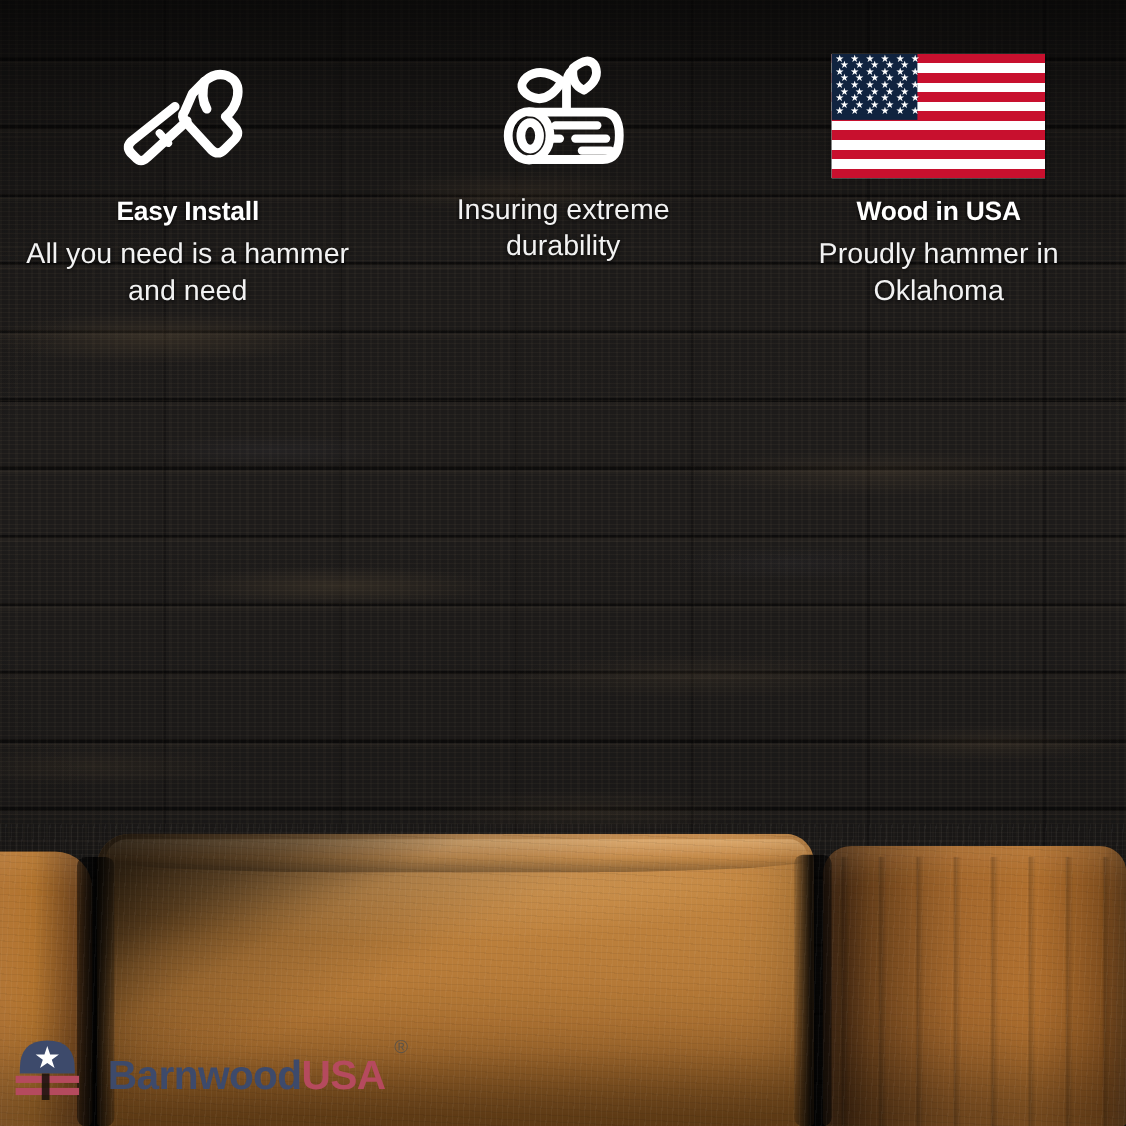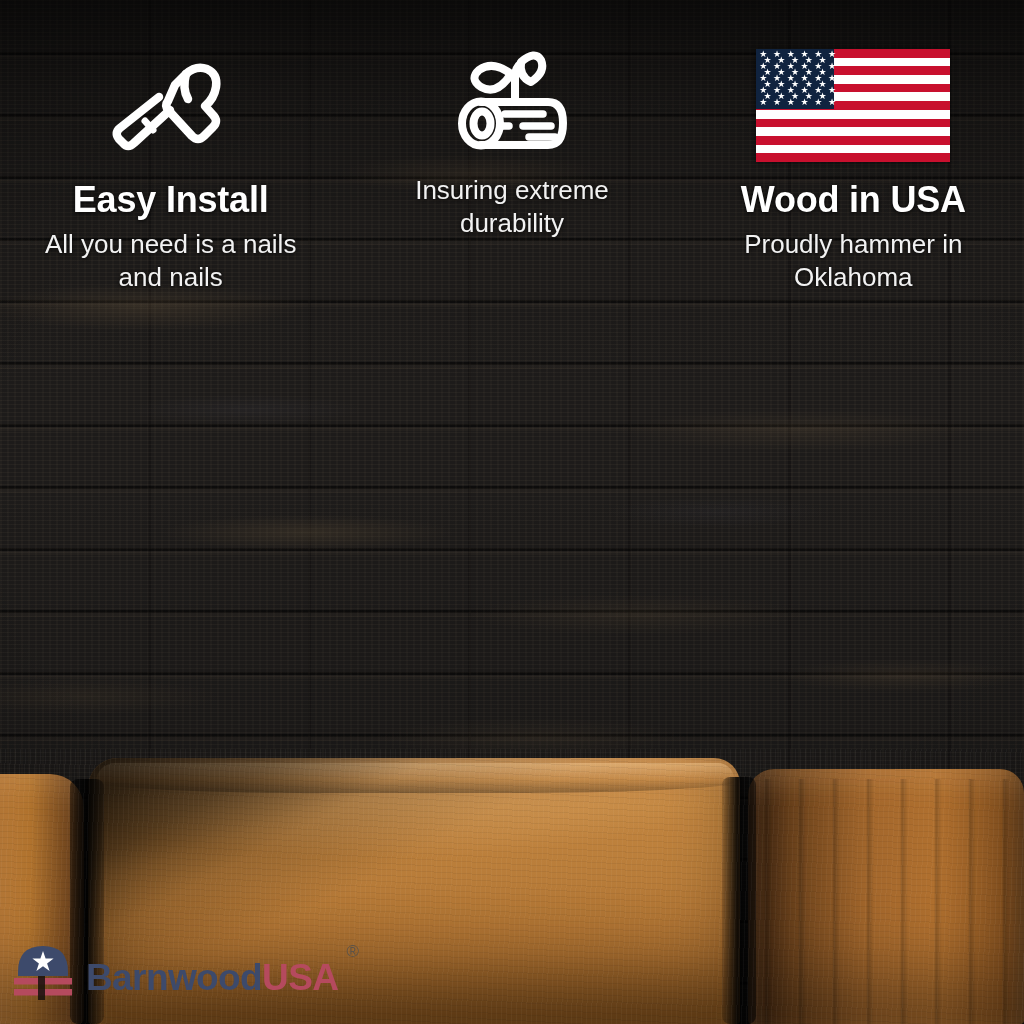--- a/index.html
+++ b/index.html
@@ -131,21 +131,21 @@
     padding-top: 44px;
   }
   .feature-icon {
     height: 122px;
     display: flex;
     align-items: center;
     justify-content: center;
   }
   .feature-title {
     margin-top: 14px;
-    font-size: 36px;
+    font-size: 24px;
     font-weight: bold;
     color: #ffffff;
     letter-spacing: -0.2px;
     line-height: 1.1;
     text-shadow: 0 1px 4px rgba(0,0,0,0.85);
   }
   .feature-desc {
     margin-top: 8px;
     font-size: 26px;
     font-weight: normal;
@@ -332,21 +332,21 @@
     pointer-events: none;
   }
 
   
   .brand {
     position: absolute;
     left: 14px;
     bottom: 24px;
     display: flex;
     align-items: flex-end;
-    gap: 14px;
+    gap: 26px;
   }
   .brand-mark {
     position: relative;
     width: 58px;
     height: 62px;
     flex: none;
   }
   .brand-wordmark {
     position: relative;
     font-size: 37px;
@@ -393,21 +393,21 @@
 
             <path d="M74 25 Q70 40 76 50"></path>
 
             <path d="M58 61 L22 94 Q16 100 11 94 L7 90 Q2 84 8 79 L47 48"></path>
 
             <path d="M33 72 L41 81" stroke-width="7"></path>
           </g>
         </svg>
       </div>
       <div class="feature-title">Easy Install</div>
-      <div class="feature-desc">All you need is a nails and nails</div>
+      <div class="feature-desc">All you need is a hammer and need</div>
     </div>
 
     <div class="feature">
       <div class="feature-icon">
         <svg width="134" height="118" viewBox="0 0 134 118" aria-hidden="true">
           <g fill="none" stroke="#ffffff" stroke-width="8" stroke-linecap="round" stroke-linejoin="round">
 
             <path d="M70 54 L70 30 Q70 22 76 17"></path>
 
             <path d="M76 16 Q90 4 96 14 Q101 26 86 36 Q74 31 76 16 Z"></path>

